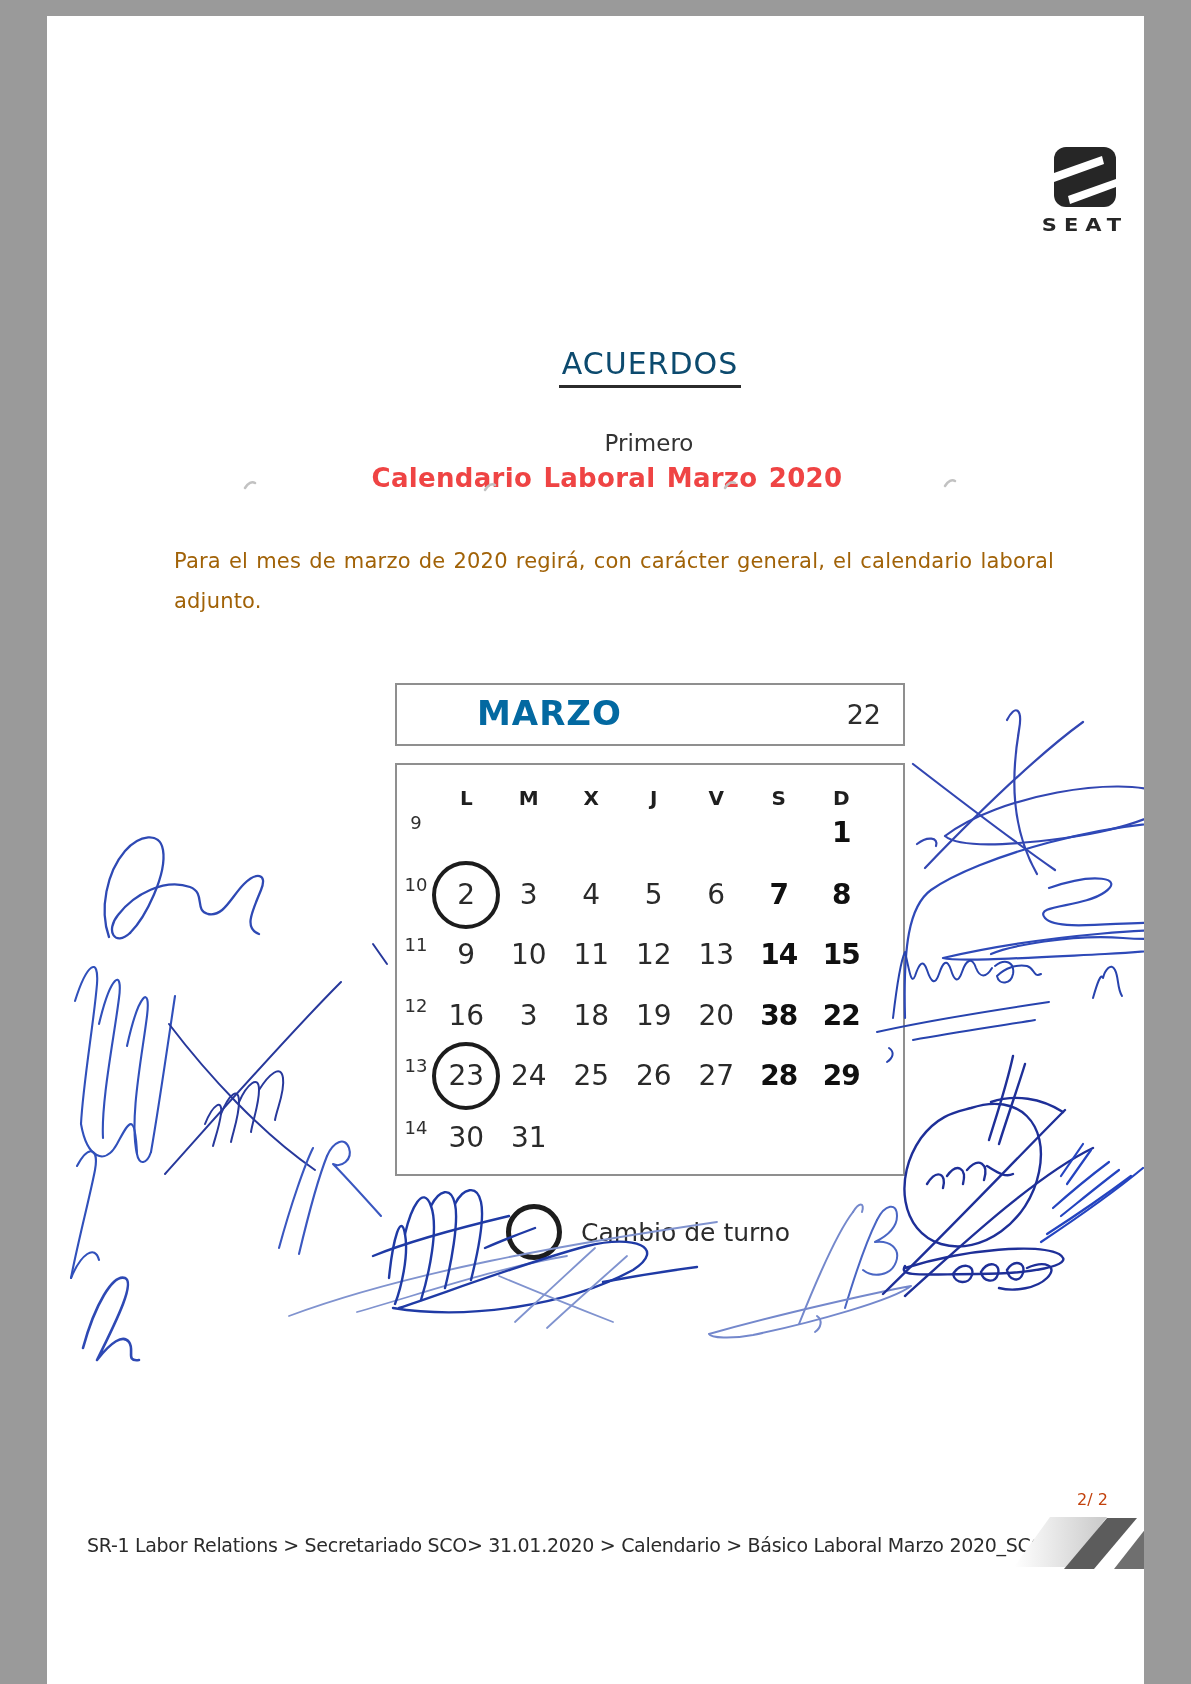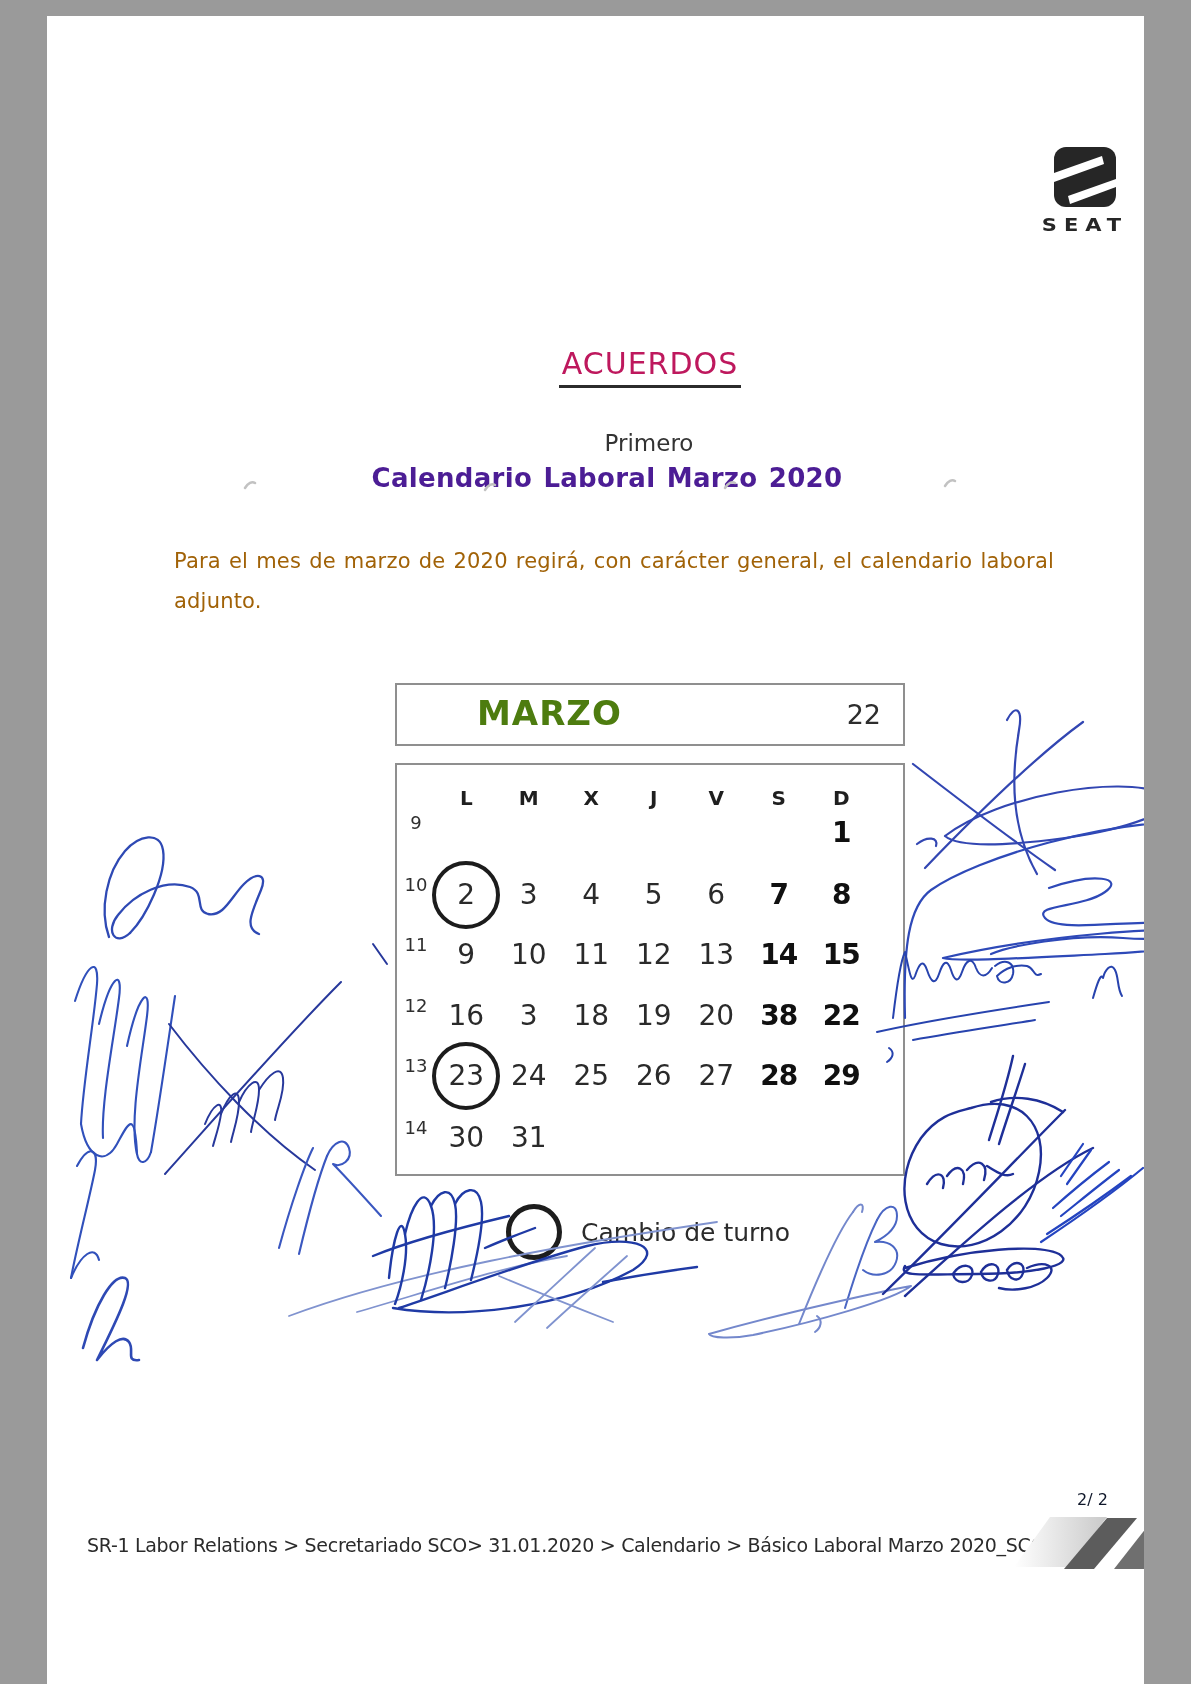--- a/index.html
+++ b/index.html
@@ -10,37 +10,37 @@
   }
   .abs{position:absolute;}
 
   
   .logo-square{position:absolute;left:1006px;top:130px;}
   .wordmark{position:absolute;left:983px;top:197px;width:110px;text-align:center;
     font-weight:700;font-size:21px;letter-spacing:7px;color:#262626;transform:scaleY(.82);}
 
   
   .doc-title{position:absolute;left:0;top:330px;width:1206px;text-align:center;}
-  .doc-title span{font-size:30px;letter-spacing:1px;color:#be185d;
+  .doc-title span{font-size:30px;letter-spacing:1px;color:#0c4a6e;
     border-bottom:3px solid #2b2b2b;padding:0 3px 4px 3px;}
   .section-label{position:absolute;left:0;top:414px;width:1204px;text-align:center;
     font-size:23px;color:#333;}
   .section-title{position:absolute;left:0;top:447px;width:1120px;text-align:center;
-    font-size:26px;font-weight:800;color:#4c1d95;letter-spacing:.3px;word-spacing:2px;}
+    font-size:26px;font-weight:800;color:#ef4444;letter-spacing:.3px;word-spacing:2px;}
 
   .para{position:absolute;left:127px;width:880px;font-size:21px;line-height:40px;
     text-align:justify;color:#a16207;letter-spacing:.2px;}
   .para1{top:525px;}
   .para2{top:1324px;}
 
   
   .cal-header{position:absolute;left:348px;top:667px;width:510px;height:63px;
     border:2px solid #8f8f8f;box-sizing:border-box;background:#fff;}
   .cal-month{position:absolute;left:80px;top:8px;font-size:34px;font-weight:800;
-    letter-spacing:1px;color:#4d7c0f;}
+    letter-spacing:1px;color:#0369a1;}
   .cal-headnum{position:absolute;right:22px;top:14px;font-size:27px;color:#2d2d2d;}
   .cal-body{position:absolute;left:348px;top:747px;width:510px;height:413px;
     border:2px solid #8f8f8f;box-sizing:border-box;background:#fff;}
   .cal-row{position:absolute;left:0;display:flex;width:100%;height:58px;}
   .cal-head{height:30px;}
   .wk-spacer,.wk{width:38px;flex:0 0 38px;text-align:center;}
   .wk{font-size:18px;color:#2f2f2f;padding-top:8px;box-sizing:border-box;}
   .dh{width:62.5px;flex:0 0 62.5px;text-align:center;font-weight:700;font-size:20px;
     color:#1f1f1f;line-height:30px;}
   .dc{position:relative;width:62.5px;flex:0 0 62.5px;text-align:center;}
@@ -48,21 +48,21 @@
   .dc.b span{font-weight:800;color:#101010;letter-spacing:-1px;}
   .ring{position:absolute;left:50%;top:50%;width:60px;height:60px;
     border:4.5px solid #1c1c1c;border-radius:50%;transform:translate(-50%,-50%);}
 
   
   .legend-circle{position:absolute;left:459px;top:1188px;width:56px;height:56px;
     border:5px solid #1d1d1d;border-radius:50%;box-sizing:border-box;}
   .legend-label{position:absolute;left:534px;top:1202px;font-size:25px;color:#2b2b2b;}
 
   
-  .page-number{position:absolute;left:1030px;top:1474px;font-size:16px;color:#0f172a;}
+  .page-number{position:absolute;left:1030px;top:1474px;font-size:16px;color:#c2410c;}
   .footer-text{position:absolute;left:40px;top:1518px;font-size:19px;color:#2b2b2b;
     letter-spacing:-0.3px;}
   .sig-overlay{position:absolute;left:0;top:0;pointer-events:none;}
 </style>
 </head>
 <body>
 
 <div class="page">
 
   <svg class="logo-square" width="64" height="62" viewBox="0 0 64 62">

